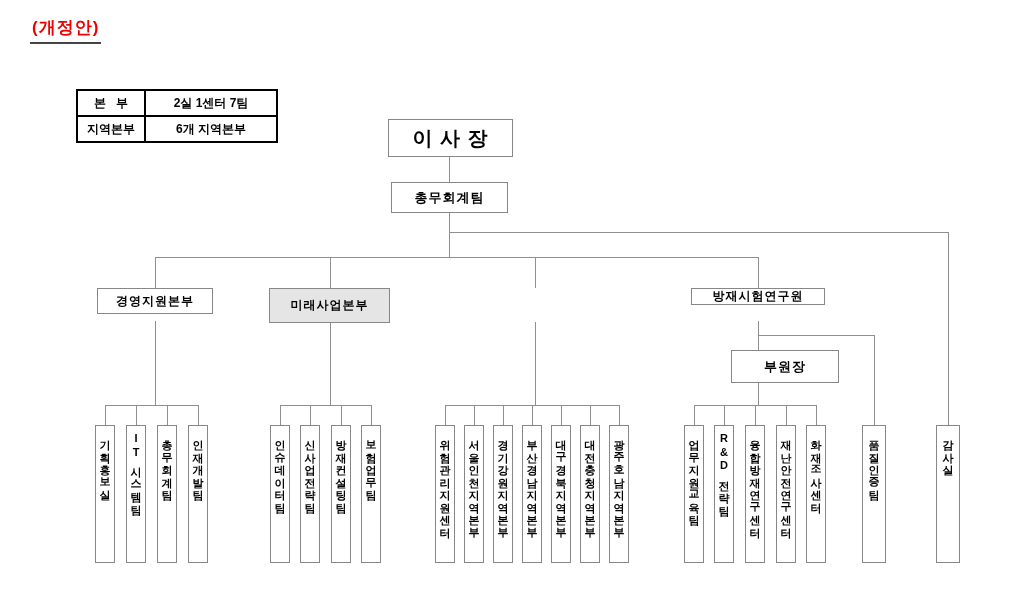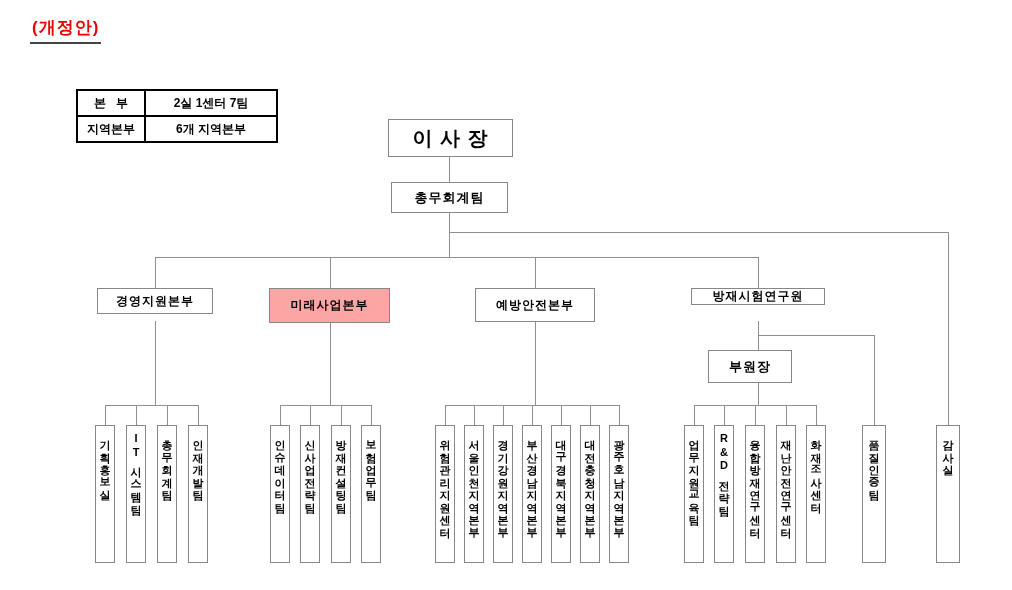--- a/index.html
+++ b/index.html
@@ -33,21 +33,21 @@
   td.lbl{width:66px;}
   td.val{width:130px;}
   
   .obox{
     position:absolute;box-sizing:border-box;
     border:1px solid #878787;background:#fff;
     display:flex;align-items:center;justify-content:center;
     font-weight:bold;font-size:13px;letter-spacing:1px;
     white-space:pre;
   }
-  .yellow{background:#fca5a5;}
+  .yellow{background:#e5e5e5;}
   
   .vbox{
     position:absolute;box-sizing:border-box;top:425px;height:138px;width:20px;
     border:1px solid #878787;background:#fff;
     writing-mode:vertical-rl;text-orientation:upright;
     font-size:11px;font-weight:bold;line-height:18px;letter-spacing:1.5px;
     padding-top:6px;text-align:left;
   }
   .vbox.wide{width:24px;line-height:22px;}
   
@@ -116,24 +116,23 @@
   <div class="lv" style="left:724px;top:405px;height:20px"></div>
   <div class="lv" style="left:755px;top:405px;height:20px"></div>
   <div class="lv" style="left:786px;top:405px;height:20px"></div>
   <div class="lv" style="left:816px;top:405px;height:20px"></div>
 
   <div class="obox" style="left:388px;top:119px;width:125px;height:38px;font-size:20px">이 사 장</div>
   <div class="obox" style="left:391px;top:182px;width:117px;height:31px">총무회계팀</div>
 
   <div class="obox" style="left:97px;top:288px;width:116px;height:26px;font-size:12px">경영지원본부</div>
   <div class="obox yellow" style="left:269px;top:288px;width:121px;height:35px;font-size:12px">미래사업본부</div>
-  <div class="obox" style="left:475px;top:288px;width:120px;height:34px;font-size:12px">예방안전본부</div>
   <div class="obox" style="left:691px;top:288px;width:134px;height:17px;font-size:12px">방재시험연구원</div>
 
-  <div class="obox" style="left:708px;top:350px;width:84px;height:33px">부원장</div>
+  <div class="obox" style="left:731px;top:350px;width:108px;height:33px">부원장</div>
 
   <div class="vbox yellow" style="left:95px">기획홍보실</div>
   <div class="vbox yellow" style="left:126px">IT시스템팀</div>
   <div class="vbox yellow" style="left:157px">총무회계팀</div>
   <div class="vbox yellow" style="left:188px">인재개발팀</div>
 
   <div class="vbox yellow" style="left:270px">인슈데이터팀</div>
   <div class="vbox yellow" style="left:300px">신사업전략팀</div>
   <div class="vbox" style="left:331px">방재컨설팅팀</div>
   <div class="vbox yellow" style="left:361px">보험업무팀</div>

